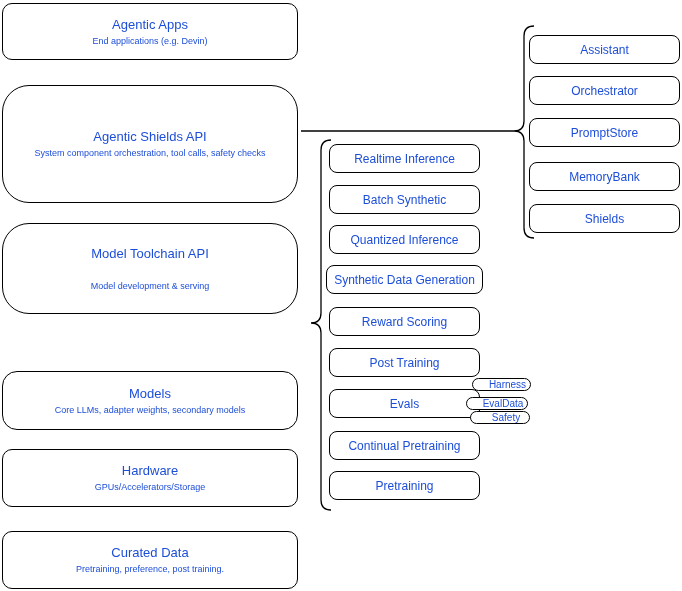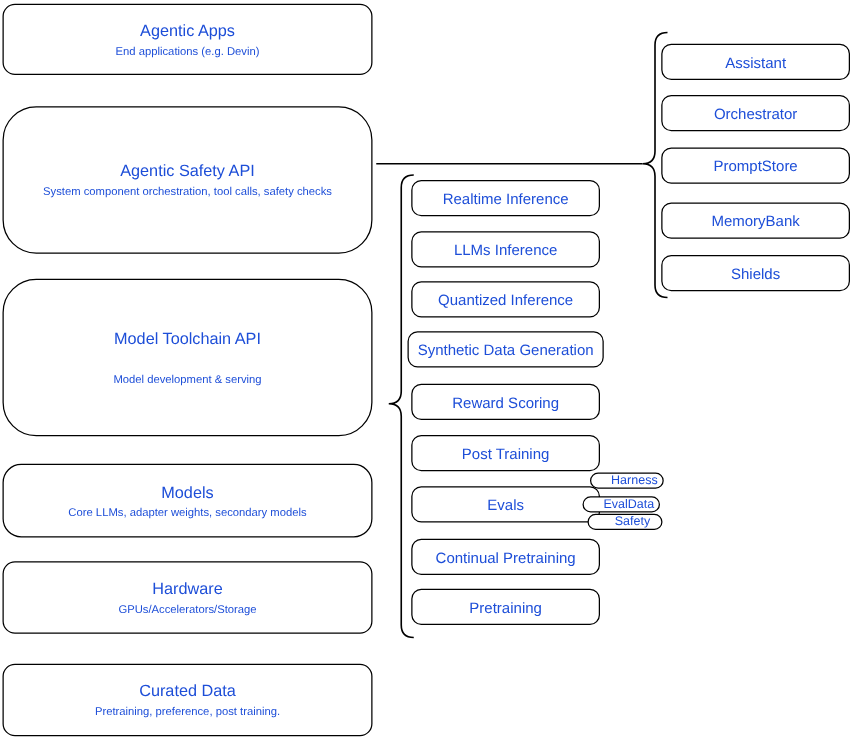--- a/index.html
+++ b/index.html
@@ -97,25 +97,25 @@
     <path d="M534 26 Q524 26 524 36 L524 121 Q524 131 514 131 Q524 131 524 141 L524 228 Q524 238 534 238" fill="none" stroke-width="1.3" stroke="#000000"></path>
     <path d="M331 140 Q321 140 321 150 L321 313 Q321 323 311 323 Q321 323 321 333 L321 500 Q321 510 331 510" fill="none" stroke-width="1.3" stroke="#000000"></path>
   </svg>
 
   <div class="lbox" style="top:3px; height:57px;">
     <div class="ltitle">Agentic Apps</div>
     <div class="lsub">End applications (e.g. Devin)</div>
   </div>
 
   <div class="lbox big" style="top:85px; height:118px;">
-    <div class="ltitle">Agentic Safety API</div>
+    <div class="ltitle">Agentic Shields API</div>
     <div class="lsub">System component orchestration, tool calls, safety checks</div>
   </div>
 
-  <div class="lbox big" style="top:223px; height:126px;gap:16px;">
+  <div class="lbox big" style="top:223px; height:91px;gap:16px;">
     <div class="ltitle">Model Toolchain API</div>
     <div class="lsub">Model development &amp; serving</div>
   </div>
 
   <div class="lbox" style="top:371px; height:59px;border-radius:15px;">
     <div class="ltitle">Models</div>
     <div class="lsub">Core LLMs, adapter weights, secondary models</div>
   </div>
 
   <div class="lbox" style="top:449px; height:58px;">
@@ -125,21 +125,21 @@
 
   <div class="lbox" style="top:531px; height:58px;">
     <div class="ltitle">Curated Data</div>
     <div class="lsub">Pretraining, preference, post training.</div>
   </div>
 
   <div class="mbox" style="top:144px;">
     <span>Realtime Inference</span>
   </div>
   <div class="mbox" style="top:185px;">
-    <span>LLMs Inference</span>
+    <span>Batch Synthetic</span>
   </div>
   <div class="mbox" style="top:225px;">
     <span>Quantized Inference</span>
   </div>
   <div class="mbox wide" style="top:265px;">
     <span>Synthetic Data Generation</span>
   </div>
   <div class="mbox" style="top:307px;">
     <span>Reward Scoring</span>
   </div>

